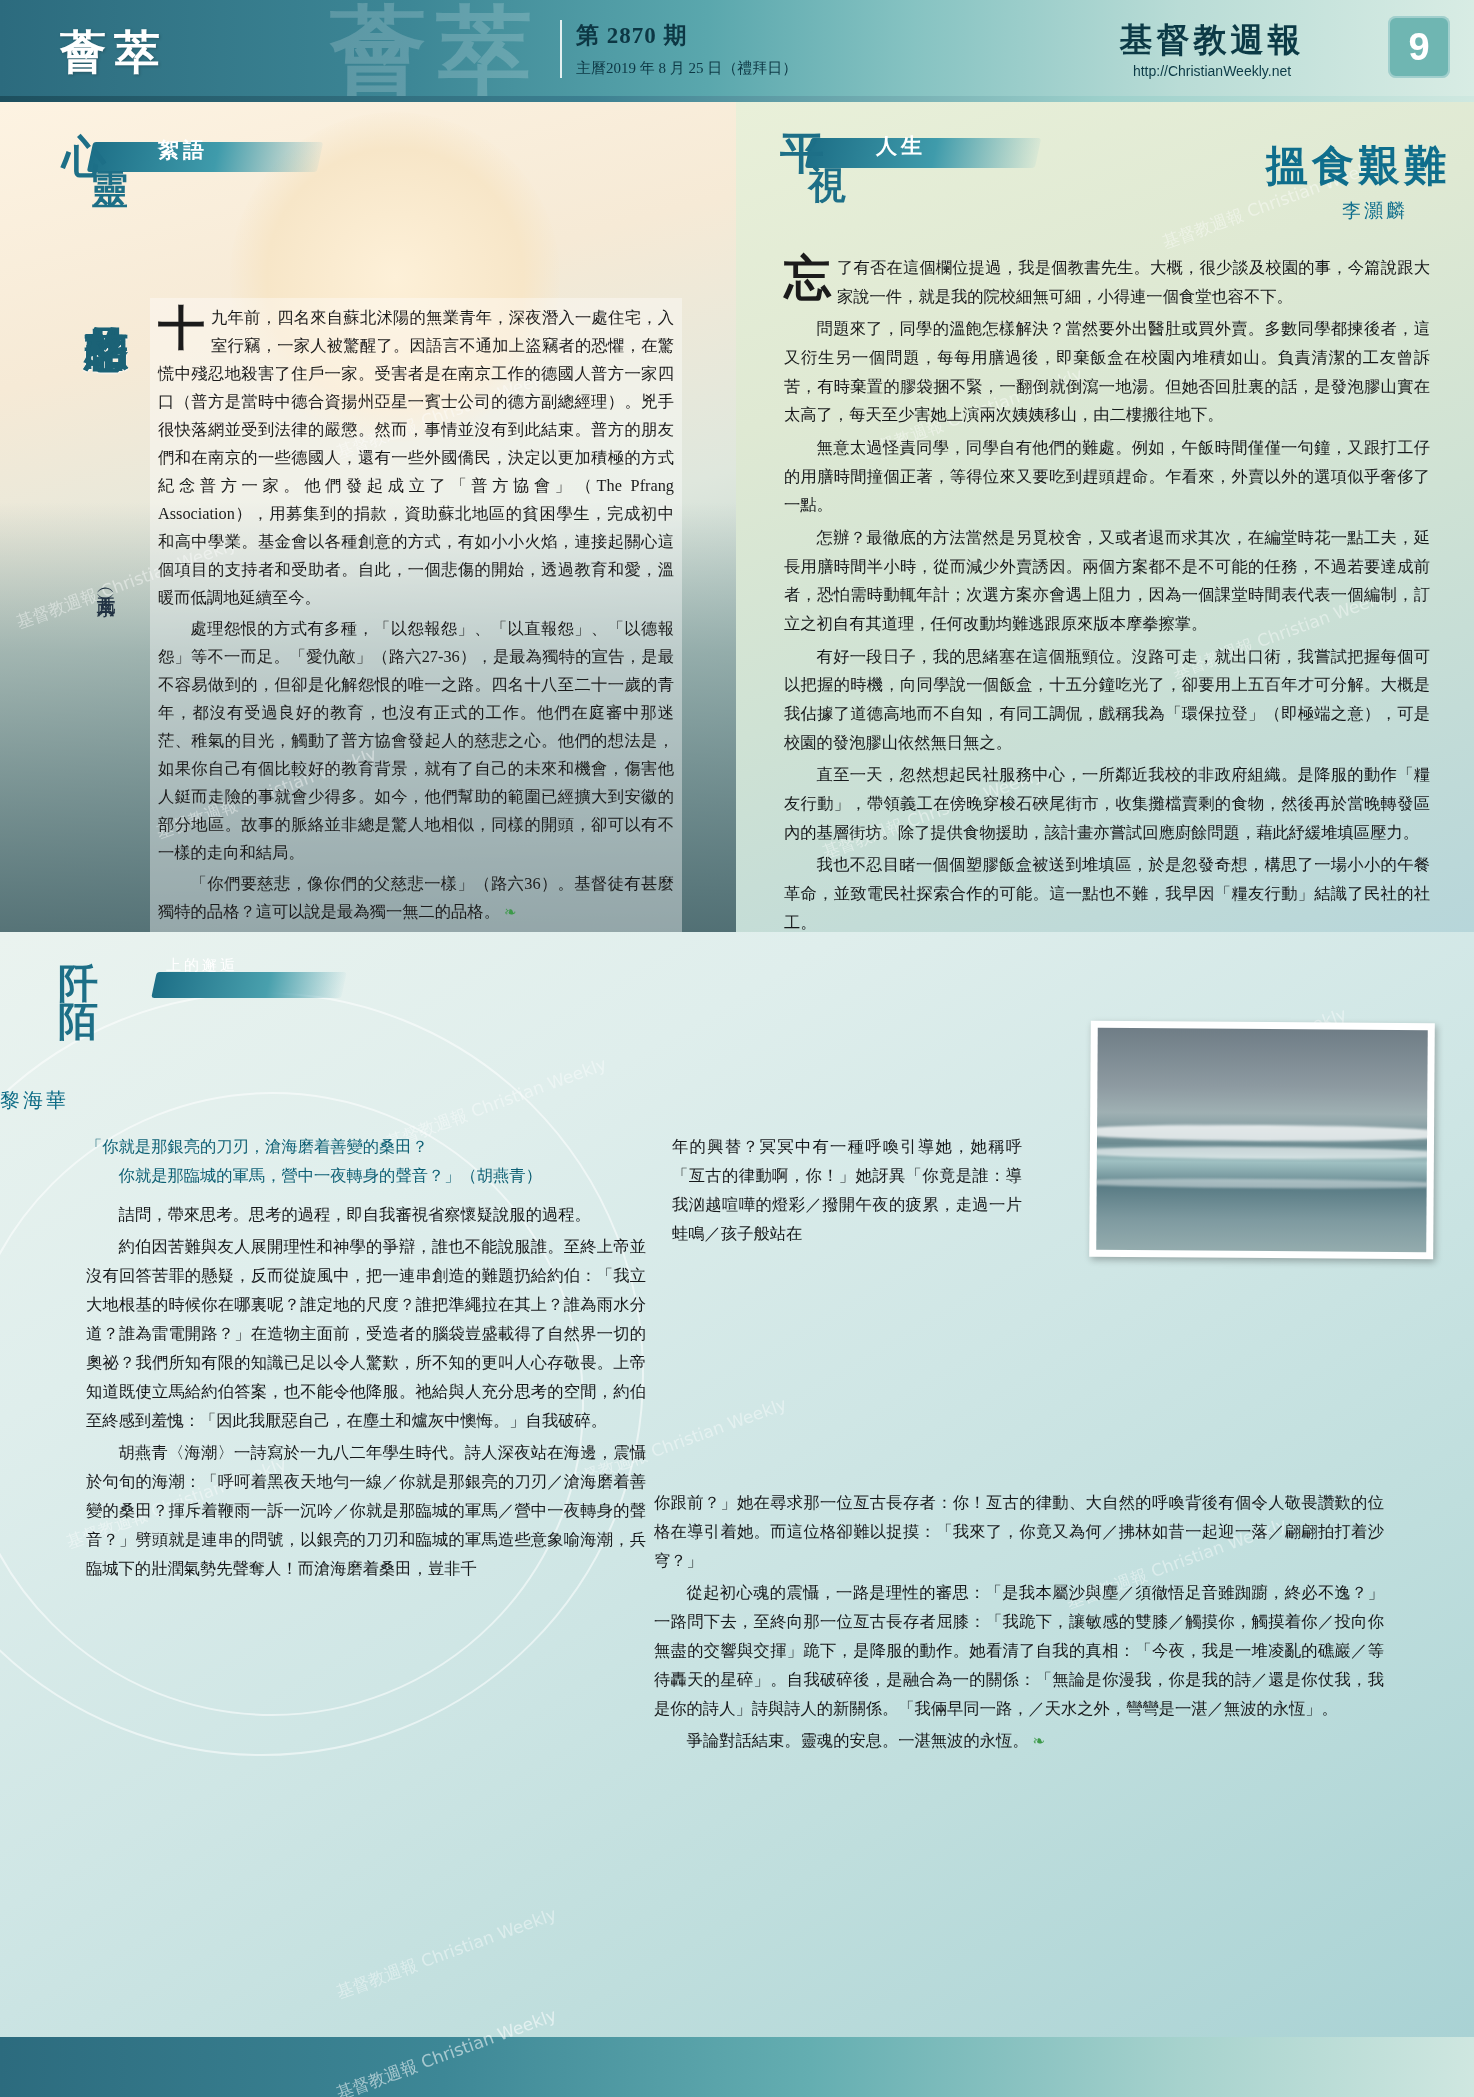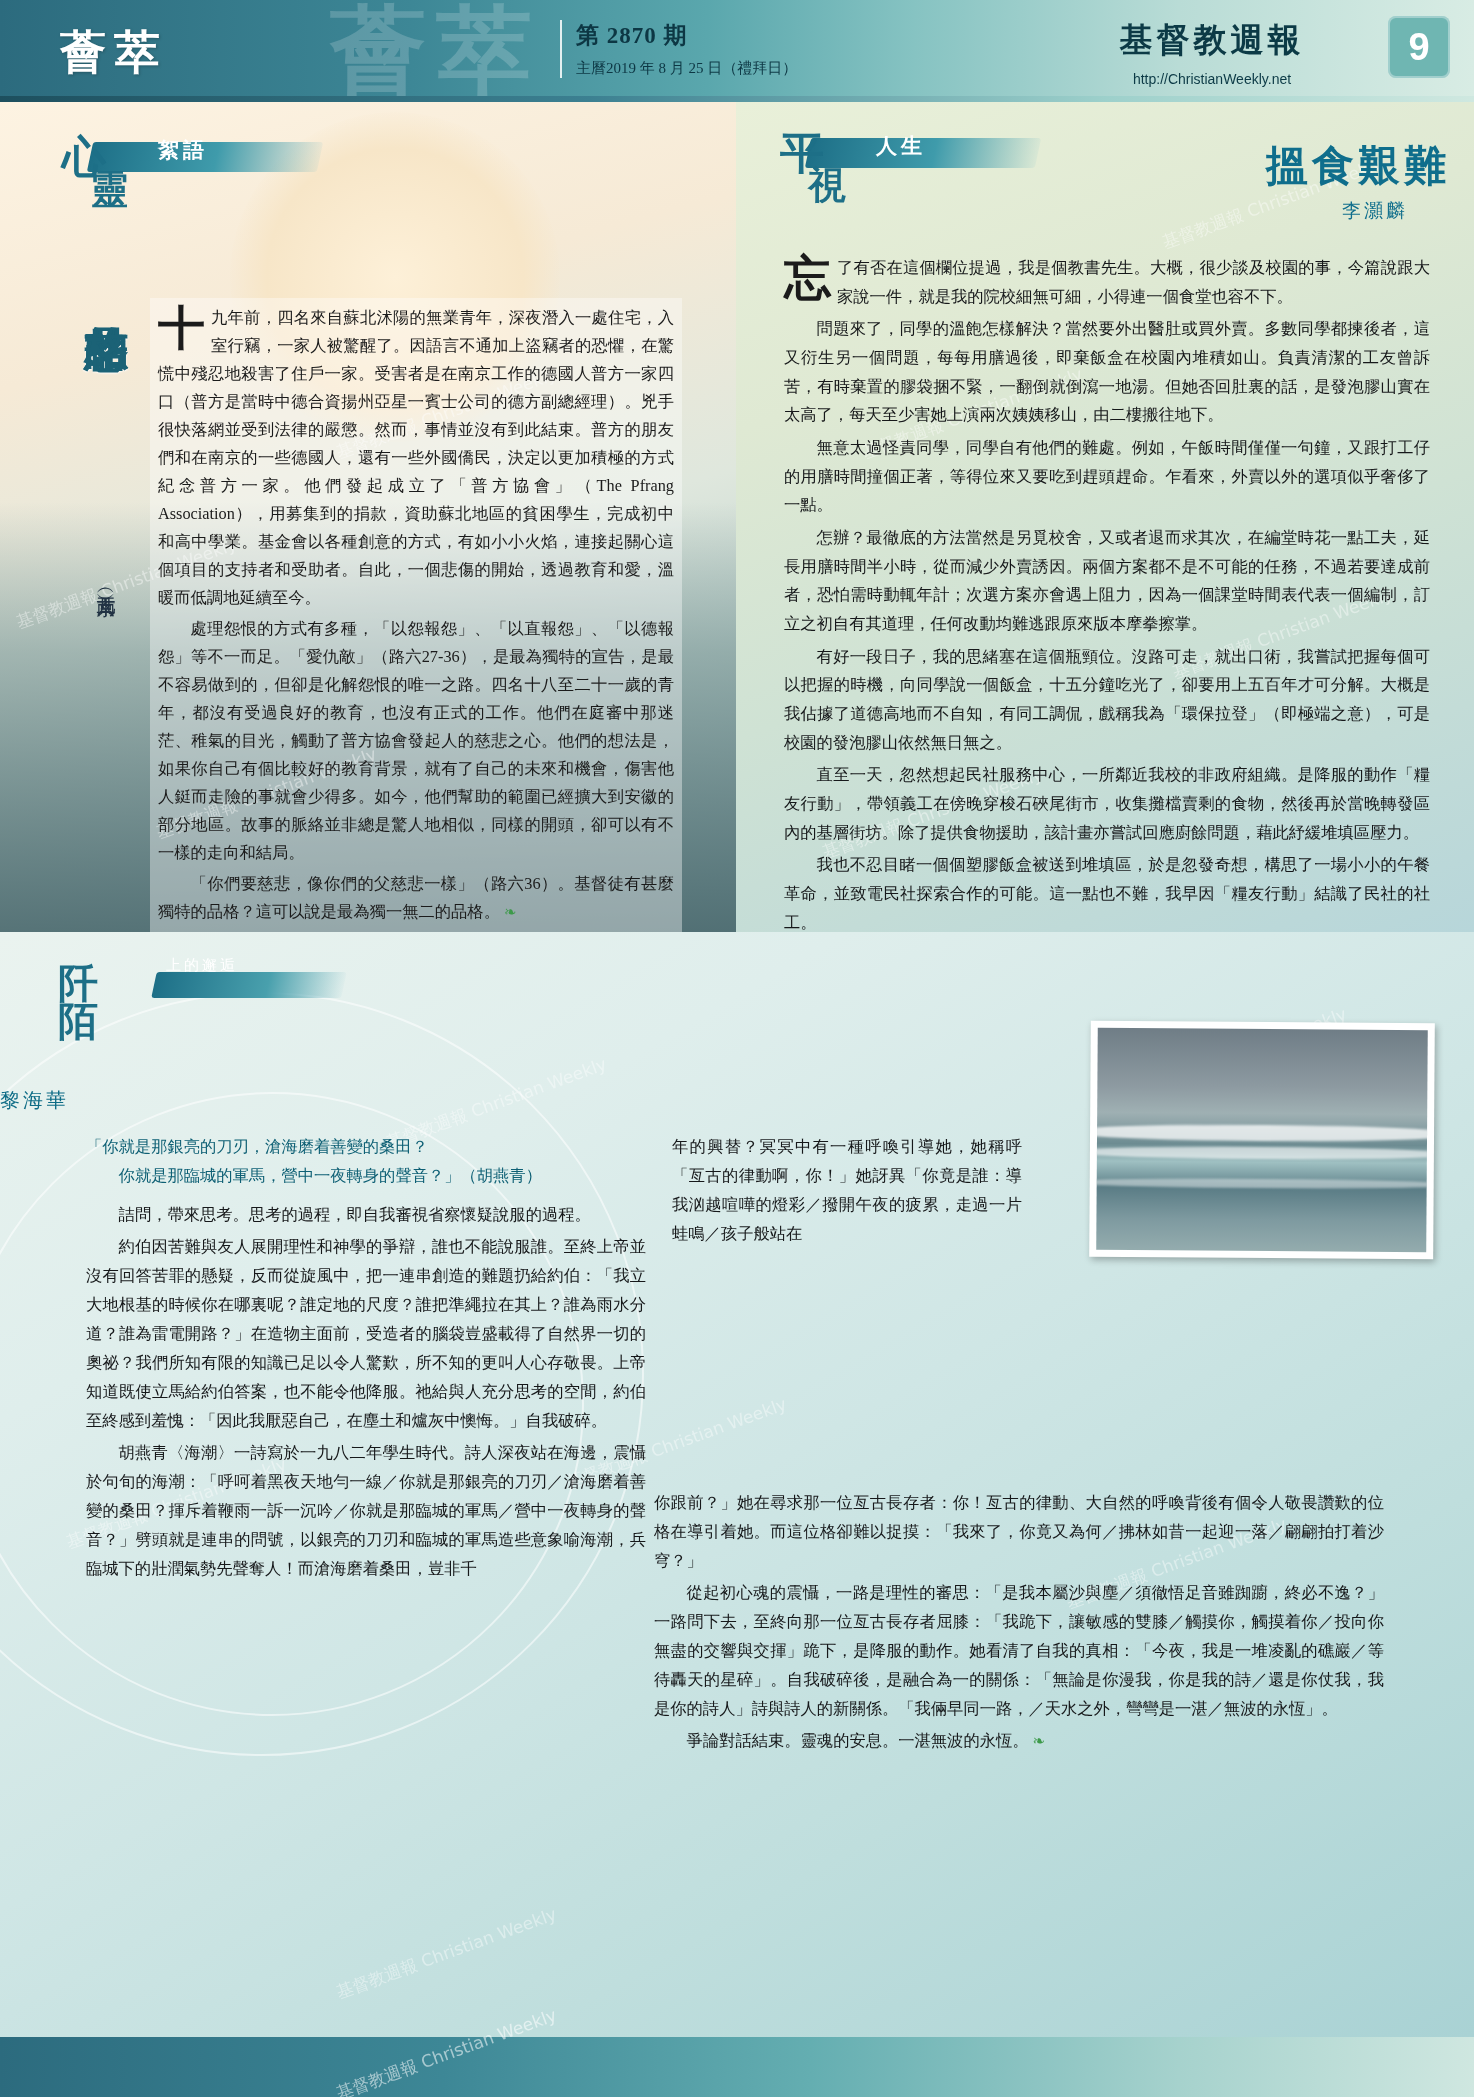--- a/index.html
+++ b/index.html
@@ -36,21 +36,21 @@
   }
   .mh-issue{font-size:23px;font-weight:bold;color:#0d3744;letter-spacing:1px;}
   .mh-date{font-size:15px;color:#0d3744;margin-top:8px;}
   .mh-right{
     position:absolute;right:112px;top:18px;text-align:center;width:300px;
   }
   .mh-logo{
     font-size:33px;font-weight:bold;color:#0c3a46;letter-spacing:4px;
     font-family:Liberation Mono, monospace;
   }
-  .mh-url{font-size:14px;color:#0c3a46;margin-top:8px;font-family:"Liberation Sans",sans-serif;}
+  .mh-url{font-size:14px;color:#0c3a46;font-family:"Liberation Sans",sans-serif;}
   .mh-pageno{
     position:absolute;right:24px;top:16px;width:62px;height:62px;
     background:#6fb6b2;border-radius:8px;
     color:#fff;font-size:38px;font-weight:bold;
     display:flex;align-items:center;justify-content:center;
     font-family:"Liberation Sans",sans-serif;
     box-shadow:0 0 0 2px rgba(255,255,255,.35) inset;
   }
   .mh-underline{
     position:absolute;left:0;top:96px;width:1474px;height:6px;

